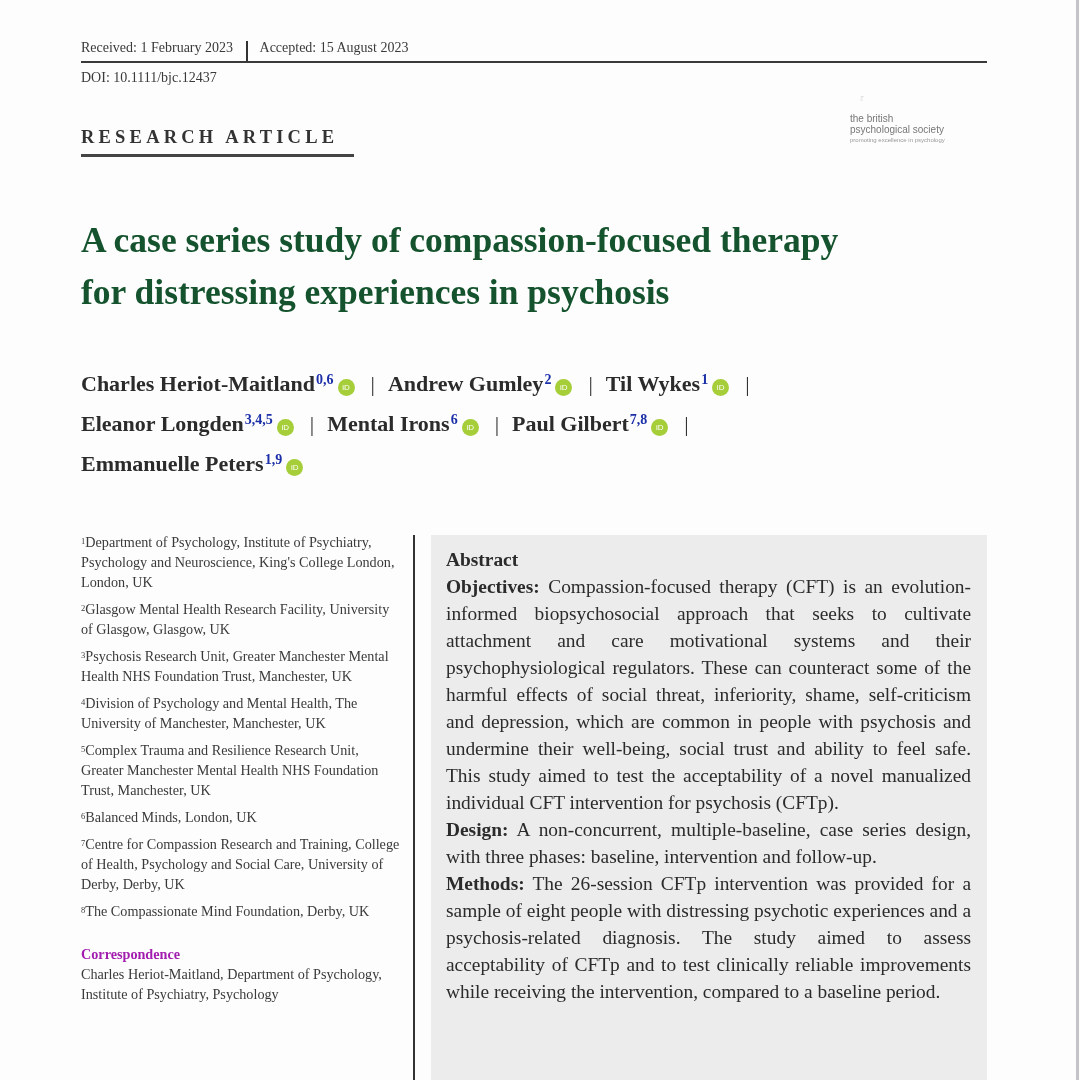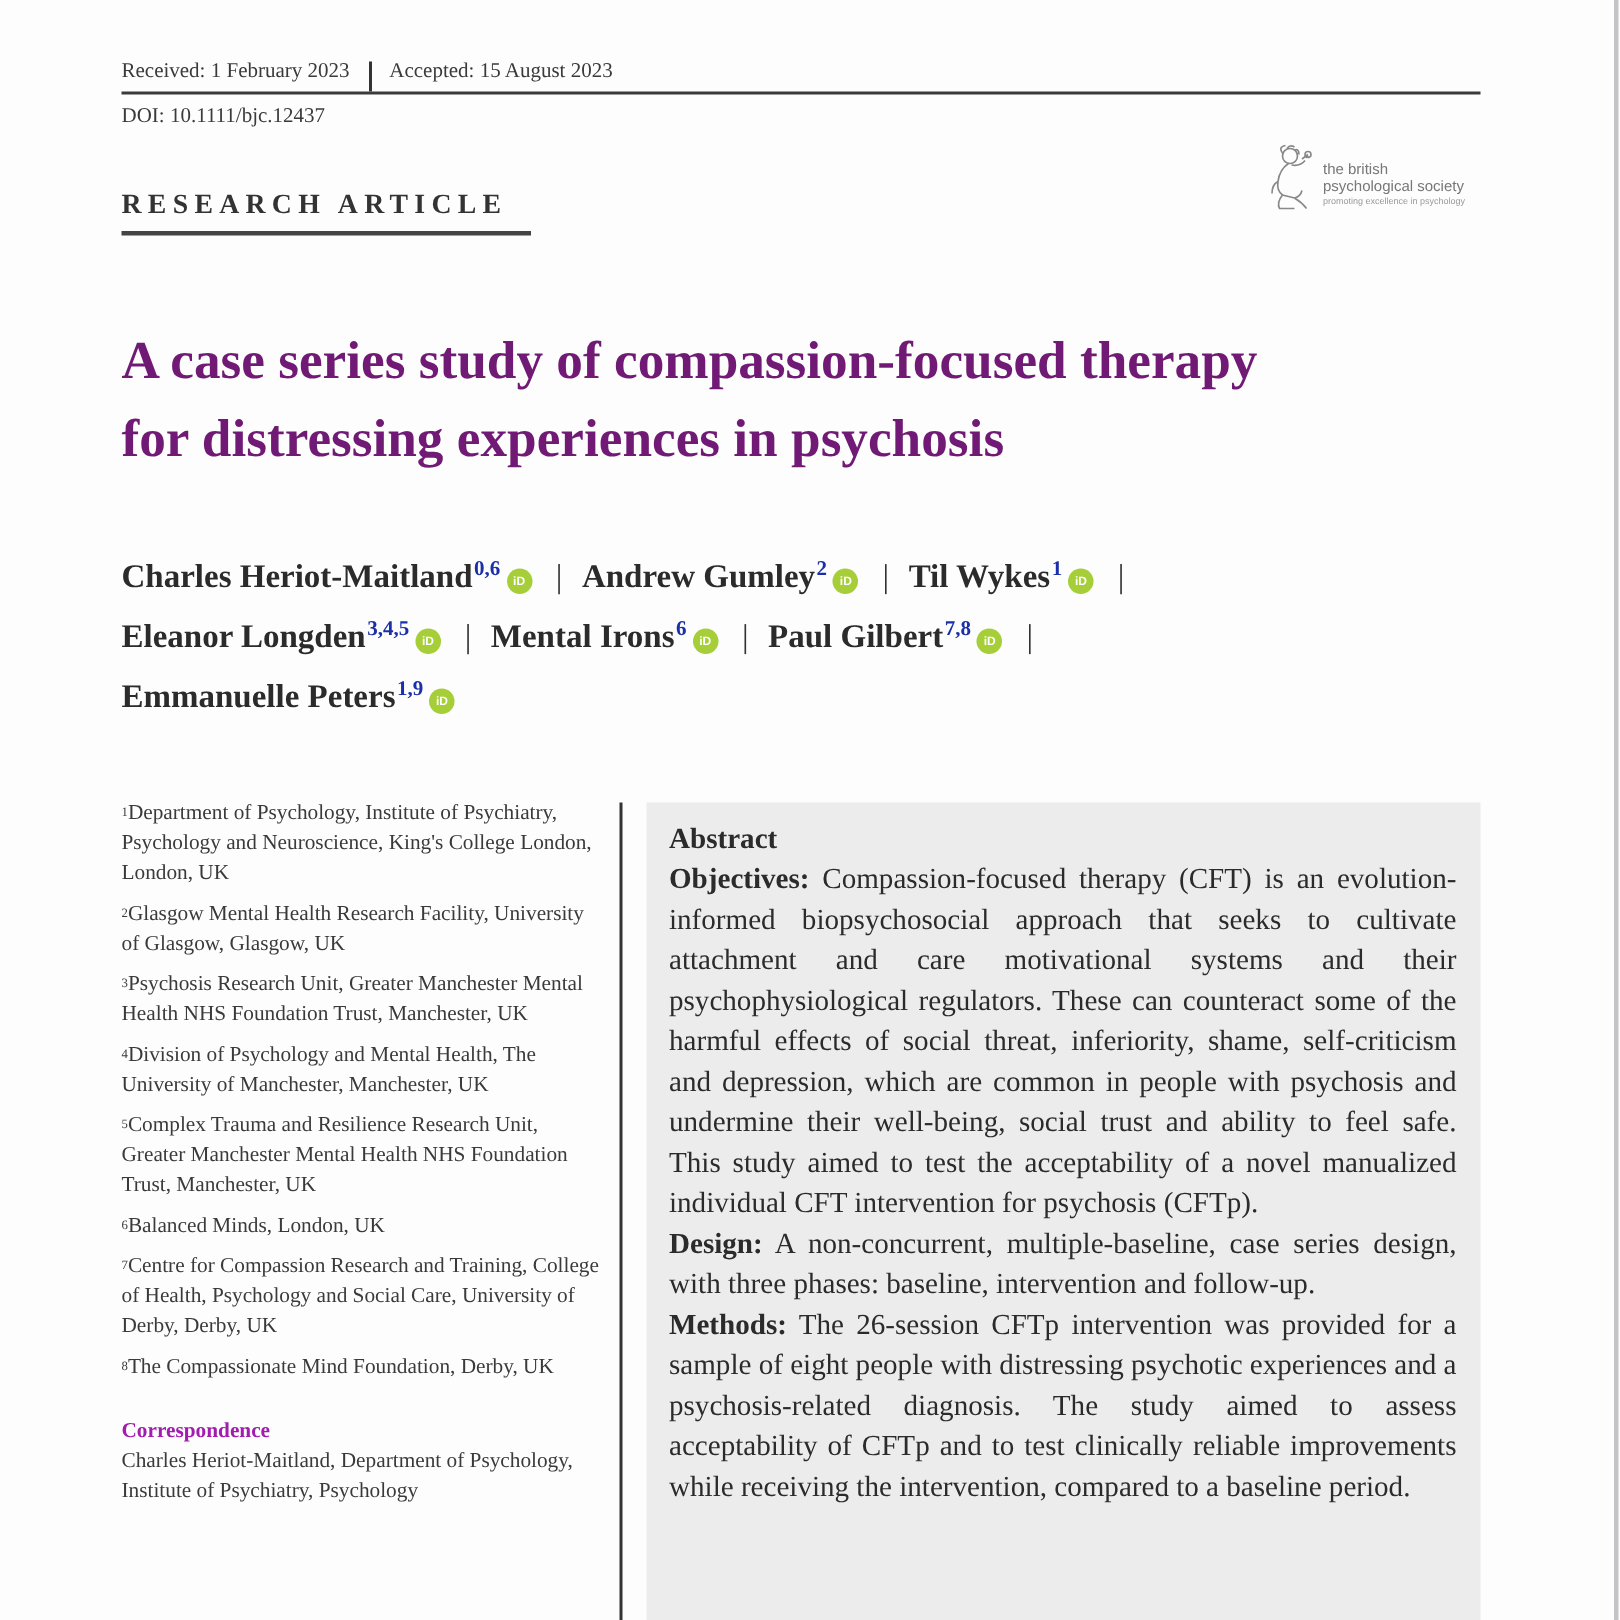--- a/index.html
+++ b/index.html
@@ -4,31 +4,31 @@
 <style>
   html, body { margin:0; padding:0; }
   body { width:1080px; height:1080px; background:#fdfdfd; position:relative; overflow:hidden; font-family:"Liberation Serif","DejaVu Serif",serif; color:#2b2b2b; }
   .right-edge { position:absolute; left:1076px; top:0; width:3px; height:1080px; background:#c4c4c8; }
   .meta-row { position:absolute; left:81px; top:38px; font-size:14px; color:#3a3a3a; display:flex; align-items:center; }
   .meta-row .sep { display:inline-block; width:1.5px; height:20px; background:#333; margin:0 12px 0 13px; position:relative; top:3px; }
   .meta-rule { position:absolute; left:81px; top:61px; width:906px; height:1.5px; background:#3a3a3a; }
   .doi { position:absolute; left:81px; top:70px; font-size:14px; color:#3a3a3a; }
   .section-label { position:absolute; left:81px; top:127px; font-size:18.5px; font-weight:bold; letter-spacing:4.2px; color:#333; }
   .section-rule { position:absolute; left:81px; top:154px; width:273px; height:3px; background:#444; }
-  .logo { position:absolute; left:846px; top:96px; width:145px; height:50px; display:flex; align-items:flex-start; }
+  .logo { position:absolute; left:846px; top:96px; width:145px; height:50px; display:flex; align-items:flex-start;flex-direction:column; }
   .logo svg { width:32px; height:46px; }
   .logo-text { margin-left:4px; margin-top:12px; font-family:"Liberation Sans","DejaVu Sans",sans-serif; color:#777; line-height:11px; }
   .logo-text .l1 { font-size:10px; }
   .logo-text .l2 { font-size:10px; }
   .logo-text .l3 { font-size:6px; color:#999; }
-  .title { position:absolute; left:81px; top:214px; width:900px; font-size:35.5px; font-weight:bold; line-height:52px; color:#701a75; margin:0; }
+  .title { position:absolute; left:81px; top:214px; width:900px; font-size:35.5px; font-weight:bold; line-height:52px; color:#14532d; margin:0; }
   .authors { position:absolute; left:81px; top:364px; width:920px; font-size:22px; font-weight:bold; line-height:40px; color:#2b2b2b; }
   .author { display:inline; white-space:nowrap; }
   .author sup { color:#1b2fa8; font-size:14px; vertical-align:top; position:relative; top:-4px; margin-left:1px; }
-  .orcid { display:inline-block; width:17px; height:17px; border-radius:50%; background:#a6ce39; color:#fff; font-family:"Liberation Sans",sans-serif; font-size:8px; font-weight:bold; text-align:center; line-height:17px; margin-left:4px; vertical-align:1px; }
+  .orcid { display:inline-block; width:17px; height:17px; border-radius:50%; background:#a6ce39; color:#fff; font-family:"Liberation Sans",sans-serif; font-size:8px; font-weight:normal; text-align:center; line-height:17px; margin-left:4px; vertical-align:1px; }
   .bar { display:inline-block; margin:0 13px 0 16px; font-weight:normal; color:#333; }
   .affils { position:absolute; left:81px; top:532px; width:320px; font-size:14.2px; line-height:20px; color:#3a3a3a; }
   .affil { margin-bottom:7px; }
   .affil sup { font-size:8.5px; vertical-align:top; position:relative; top:-1px; }
   .corr { margin-top:23px; }
   .corr-title { font-weight:bold; color:#a21caf; }
   .vline { position:absolute; left:413px; top:535px; width:1.5px; height:560px; background:#333; }
   .abstract { position:absolute; left:431px; top:535px; width:556px; height:560px; background:#ececec; }
   .abstract-inner { padding:11px 16px 0 15px; font-size:19.4px; line-height:27px; color:#2b2b2b; text-align:justify; hyphens:manual; }
   .abstract-head { font-weight:bold; font-size:19.4px; }

